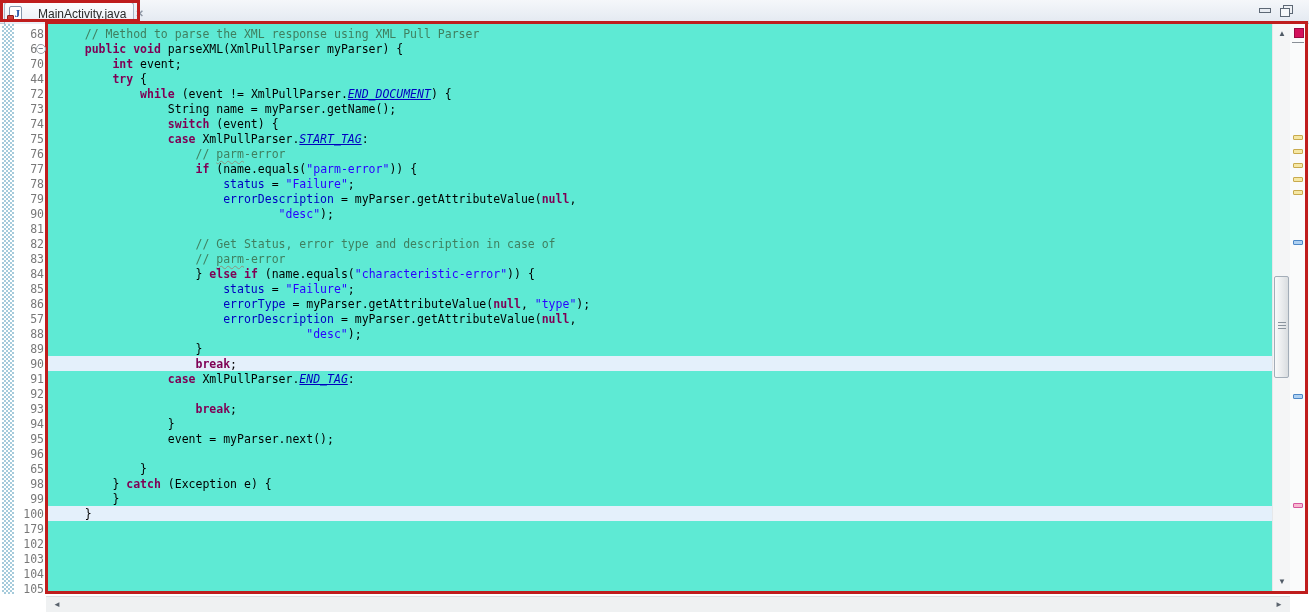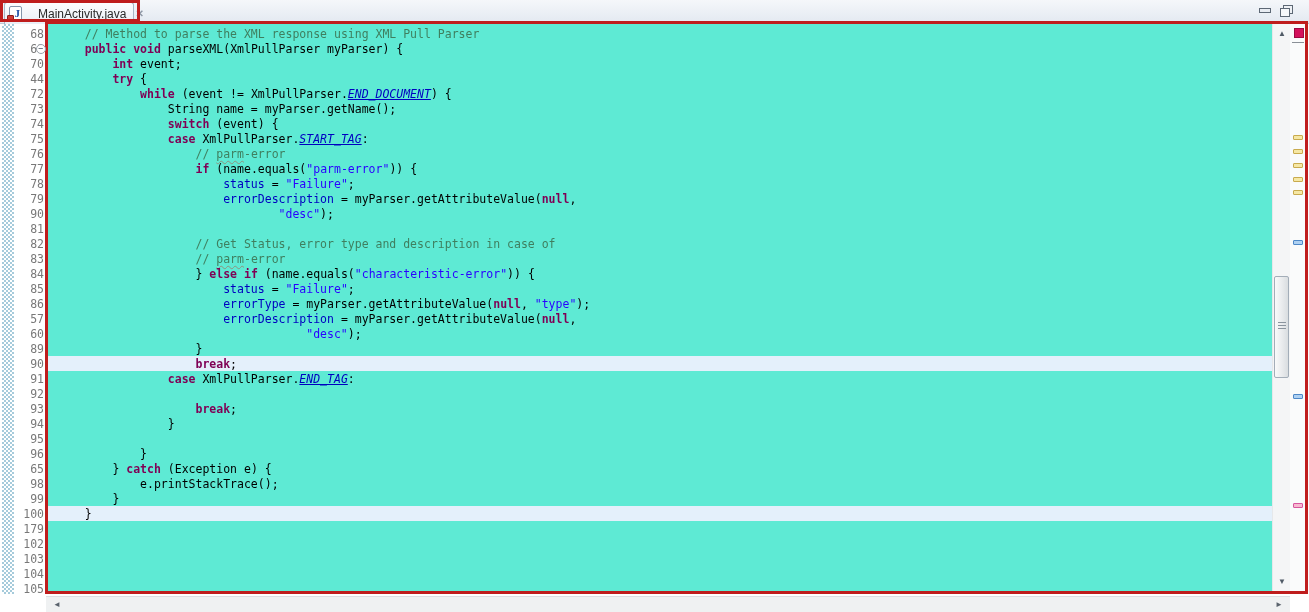--- a/index.html
+++ b/index.html
@@ -131,21 +131,21 @@
       <div class="ln">78</div>
       <div class="ln">79</div>
       <div class="ln">90</div>
       <div class="ln">81</div>
       <div class="ln">82</div>
       <div class="ln">83</div>
       <div class="ln">84</div>
       <div class="ln">85</div>
       <div class="ln">86</div>
       <div class="ln">57</div>
-      <div class="ln">60</div>
+      <div class="ln">88</div>
       <div class="ln">89</div>
       <div class="ln">90</div>
       <div class="ln">91</div>
       <div class="ln">92</div>
       <div class="ln">93</div>
       <div class="ln">94</div>
       <div class="ln">95</div>
       <div class="ln">96</div>
       <div class="ln">65</div>
       <div class="ln">98</div>
@@ -183,24 +183,24 @@
         <div class="cl"><span class="t-p">                        </span><span class="t-f">status</span><span class="t-p"> = </span><span class="t-s">"Failure"</span><span class="t-p">;</span></div>
         <div class="cl"><span class="t-p">                        </span><span class="t-f">errorType</span><span class="t-p"> = myParser.getAttributeValue(</span><span class="t-k">null</span><span class="t-p">, </span><span class="t-s">"type"</span><span class="t-p">);</span></div>
         <div class="cl"><span class="t-p">                        </span><span class="t-f">errorDescription</span><span class="t-p"> = myParser.getAttributeValue(</span><span class="t-k">null</span><span class="t-p">,</span></div>
         <div class="cl"><span class="t-p">                                    </span><span class="t-s">"desc"</span><span class="t-p">);</span></div>
         <div class="cl"><span class="t-p">                    </span><span class="t-p">}</span></div>
         <div class="cl"><span class="t-p">                    </span><span class="t-k">break</span><span class="t-p">;</span></div>
         <div class="cl"><span class="t-p">                </span><span class="t-k">case</span><span class="t-p"> XmlPullParser.</span><span class="t-i">END_TAG</span><span class="t-p">:</span></div>
         <div class="cl"></div>
         <div class="cl"><span class="t-p">                    </span><span class="t-k">break</span><span class="t-p">;</span></div>
         <div class="cl"><span class="t-p">                </span><span class="t-p">}</span></div>
+        <div class="cl"><span class="t-p">                </span><span class="t-p">event = myParser.next();</span></div>
         <div class="cl"></div>
         <div class="cl"><span class="t-p">            </span><span class="t-p">}</span></div>
         <div class="cl"><span class="t-p">        </span><span class="t-p">} </span><span class="t-k">catch</span><span class="t-p"> (Exception e) {</span></div>
-        <div class="cl"><span class="t-p">            </span><span class="t-p">e.printStackTrace();</span></div>
         <div class="cl"><span class="t-p">        </span><span class="t-p">}</span></div>
         <div class="cl"><span class="t-p">    </span><span class="t-p">}</span></div>
         <div class="cl"></div>
       </div>
   </div>
   <div class="main-redbox"></div>
 
   <div class="vscroll">
     <div class="vs-btn vs-up">▲</div>
     <div class="vs-thumb" style="top: 252px; height: 102px;"></div>

